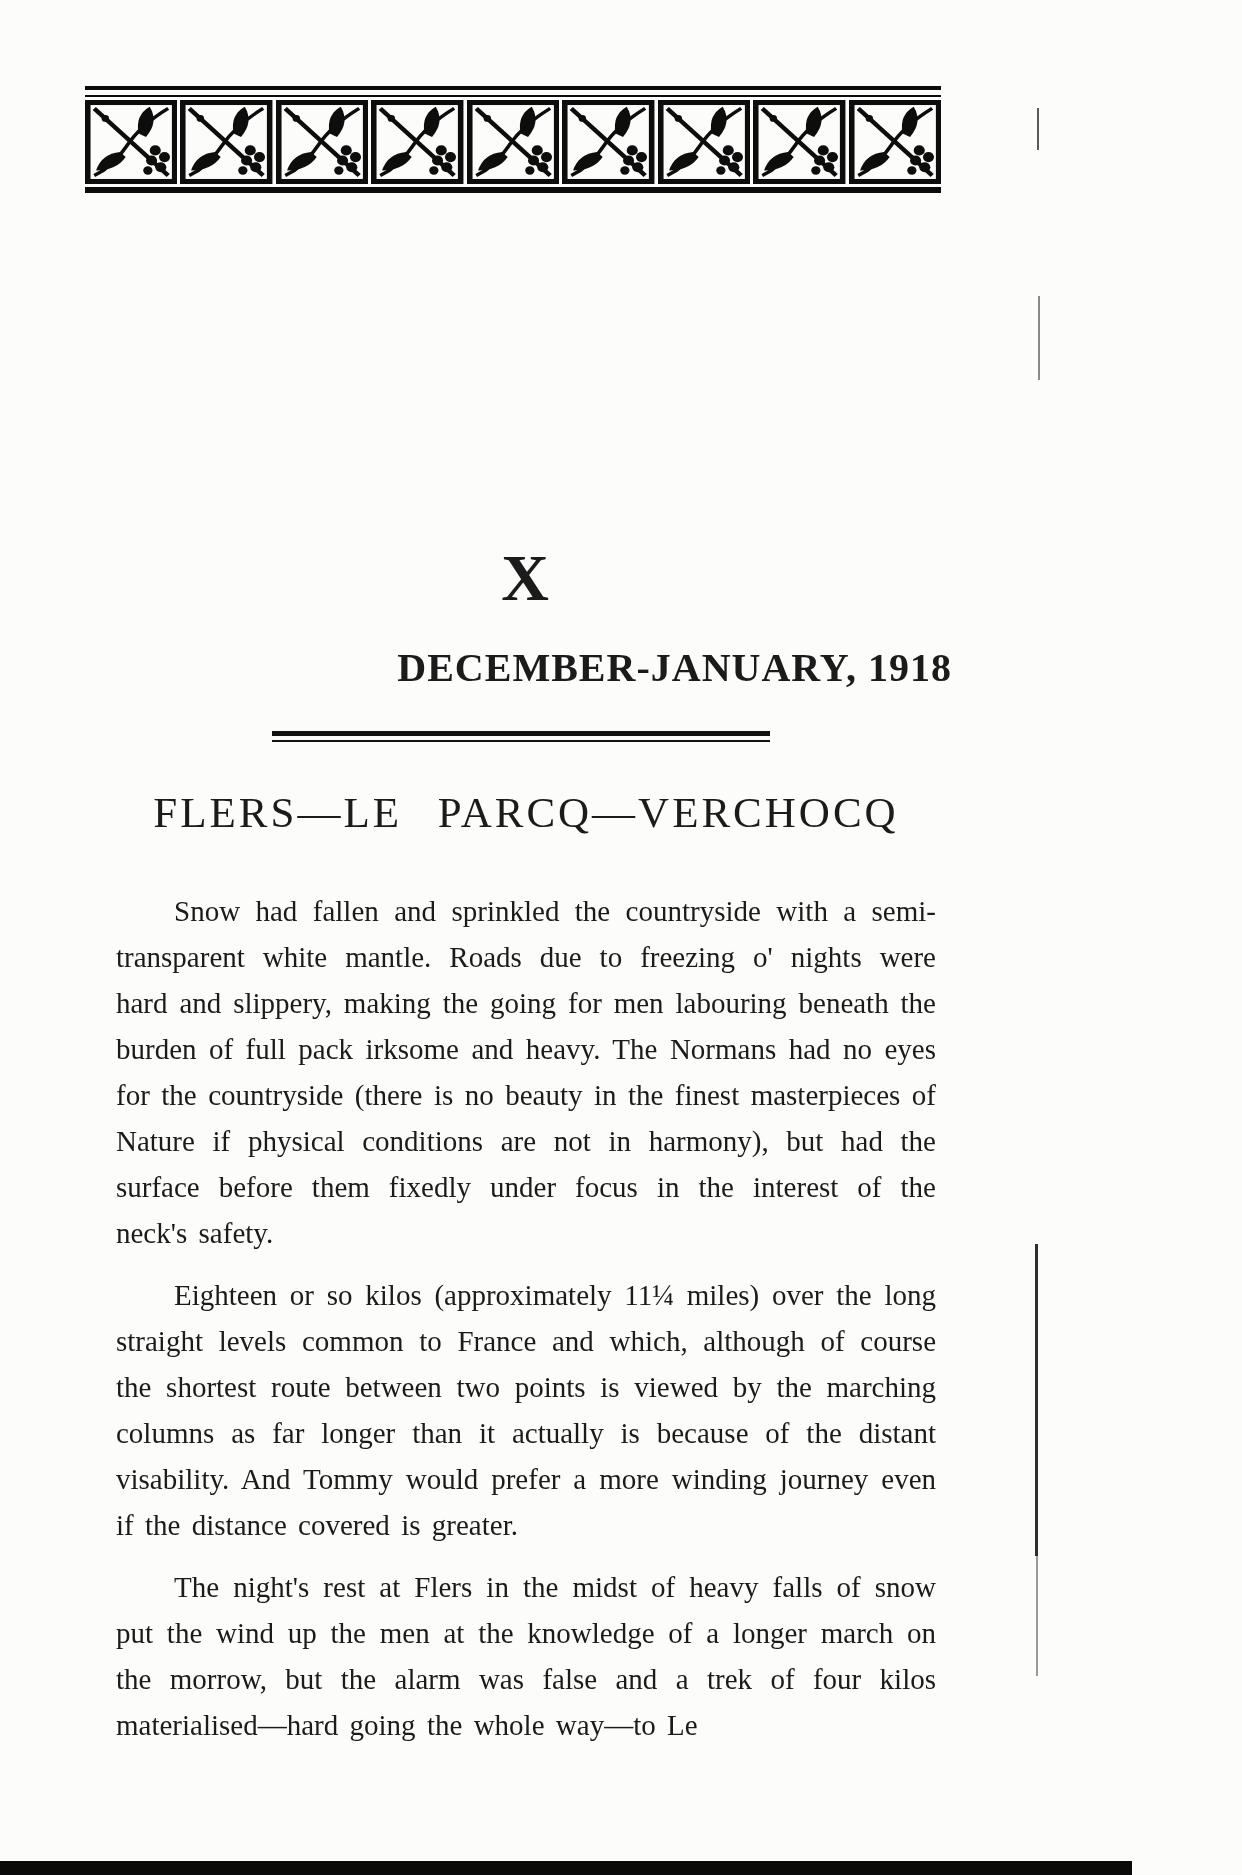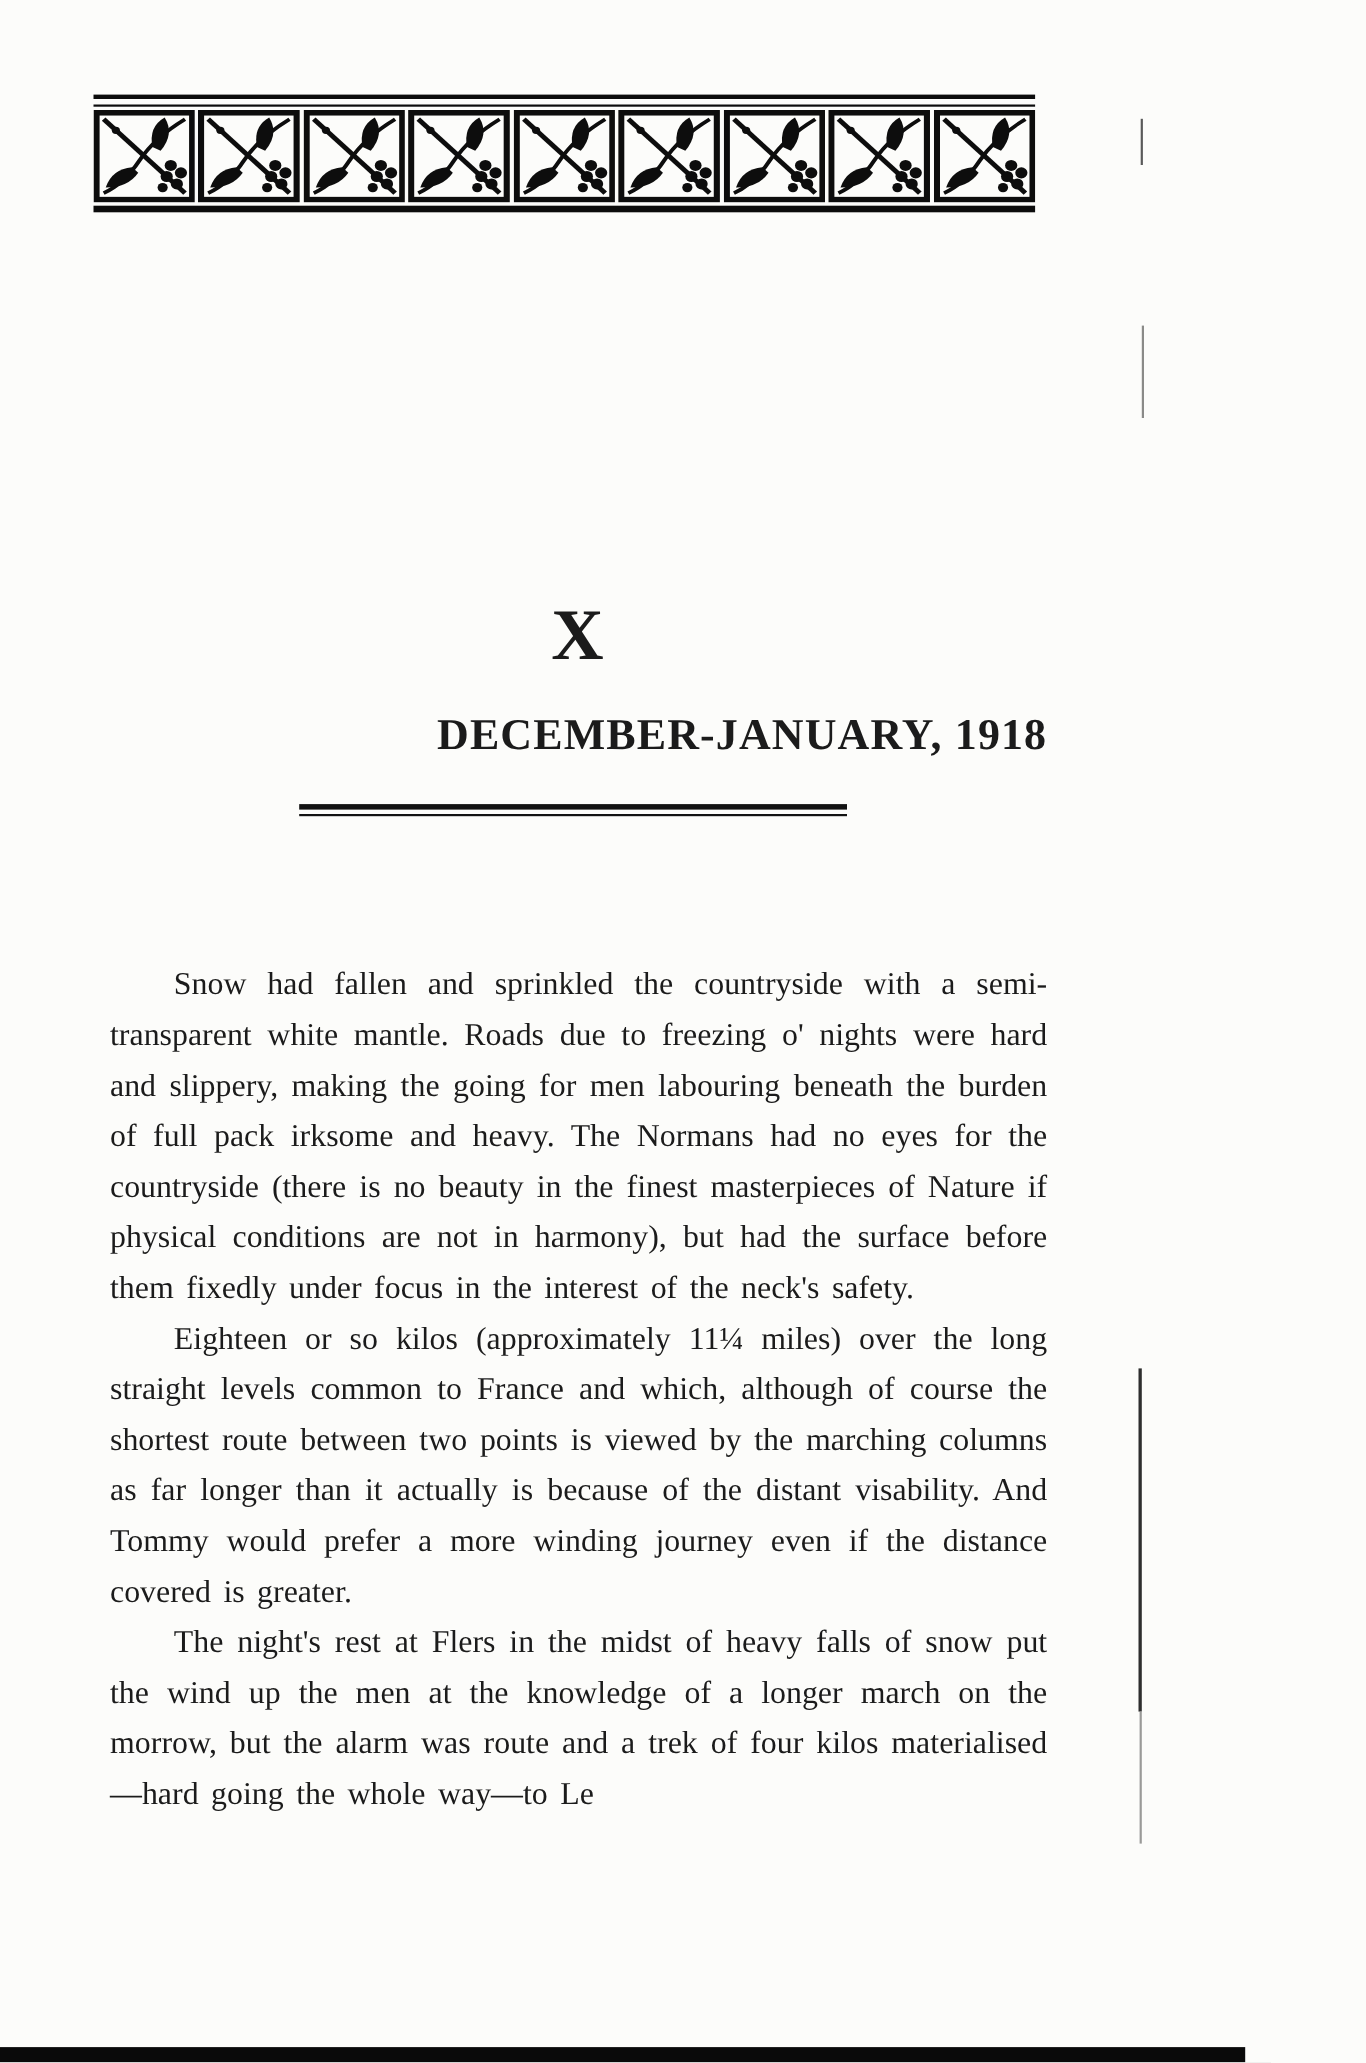--- a/index.html
+++ b/index.html
@@ -92,21 +92,21 @@
     position: absolute;
     left: 100px;
     top: 872px;
     width: 852px;
     font-size: 29px;
     line-height: 46px;
     text-align: justify;
     word-spacing: 0.14em;
   }
   .main-text p {
-    margin: 0;
+    margin: 16px;
     text-indent: 58px;
   }
 
   
   .scan-bar-bottom {
     position: absolute;
     left: 0;
     top: 1861px;
     width: 1132px;
     height: 14px;
@@ -295,25 +295,26 @@
 
   <div class="chapter-number">X</div>
 
   <div class="chapter-heading">DECEMBER-JANUARY, 1918</div>
 
   <div class="divider">
     <div class="divider-thick"></div>
     <div class="divider-thin"></div>
   </div>
 
+  <div class="section-title">FLERS—LE PARCQ—VERCHOCQ</div>
 
   <div class="main-text">
     <p>Snow had fallen and sprinkled the countryside with a semi-transparent white mantle.  Roads due to freezing o' nights were hard and slippery, making the going for men labouring beneath the burden of full pack irksome and heavy. The Normans had no eyes for the countryside (there is no beauty in the finest masterpieces of Nature if physical conditions are not in harmony), but had the surface before them fixedly under focus in the interest of the neck's safety.</p>
     <p>Eighteen or so kilos (approximately 11¼ miles) over the long straight levels common to France and which, although of course the shortest route between two points is viewed by the marching columns as far longer than it actually is because of the distant visability.  And Tommy would prefer a more winding journey even if the distance covered is greater.</p>
-    <p>The night's rest at Flers in the midst of heavy falls of snow put the wind up the men at the knowledge of a longer march on the morrow, but the alarm was route and a trek of four kilos materialised—hard going the whole way—to Le</p>
+    <p>The night's rest at Flers in the midst of heavy falls of snow put the wind up the men at the knowledge of a longer march on the morrow, but the alarm was false and a trek of four kilos materialised—hard going the whole way—to Le</p>
   </div>
 
   <div class="scan-bar-bottom"></div>
   <div class="edge-line-1"></div>
   <div class="edge-line-2"></div>
   <div class="edge-line-3"></div>
   <div class="edge-line-4"></div>
 
 </div>
 

